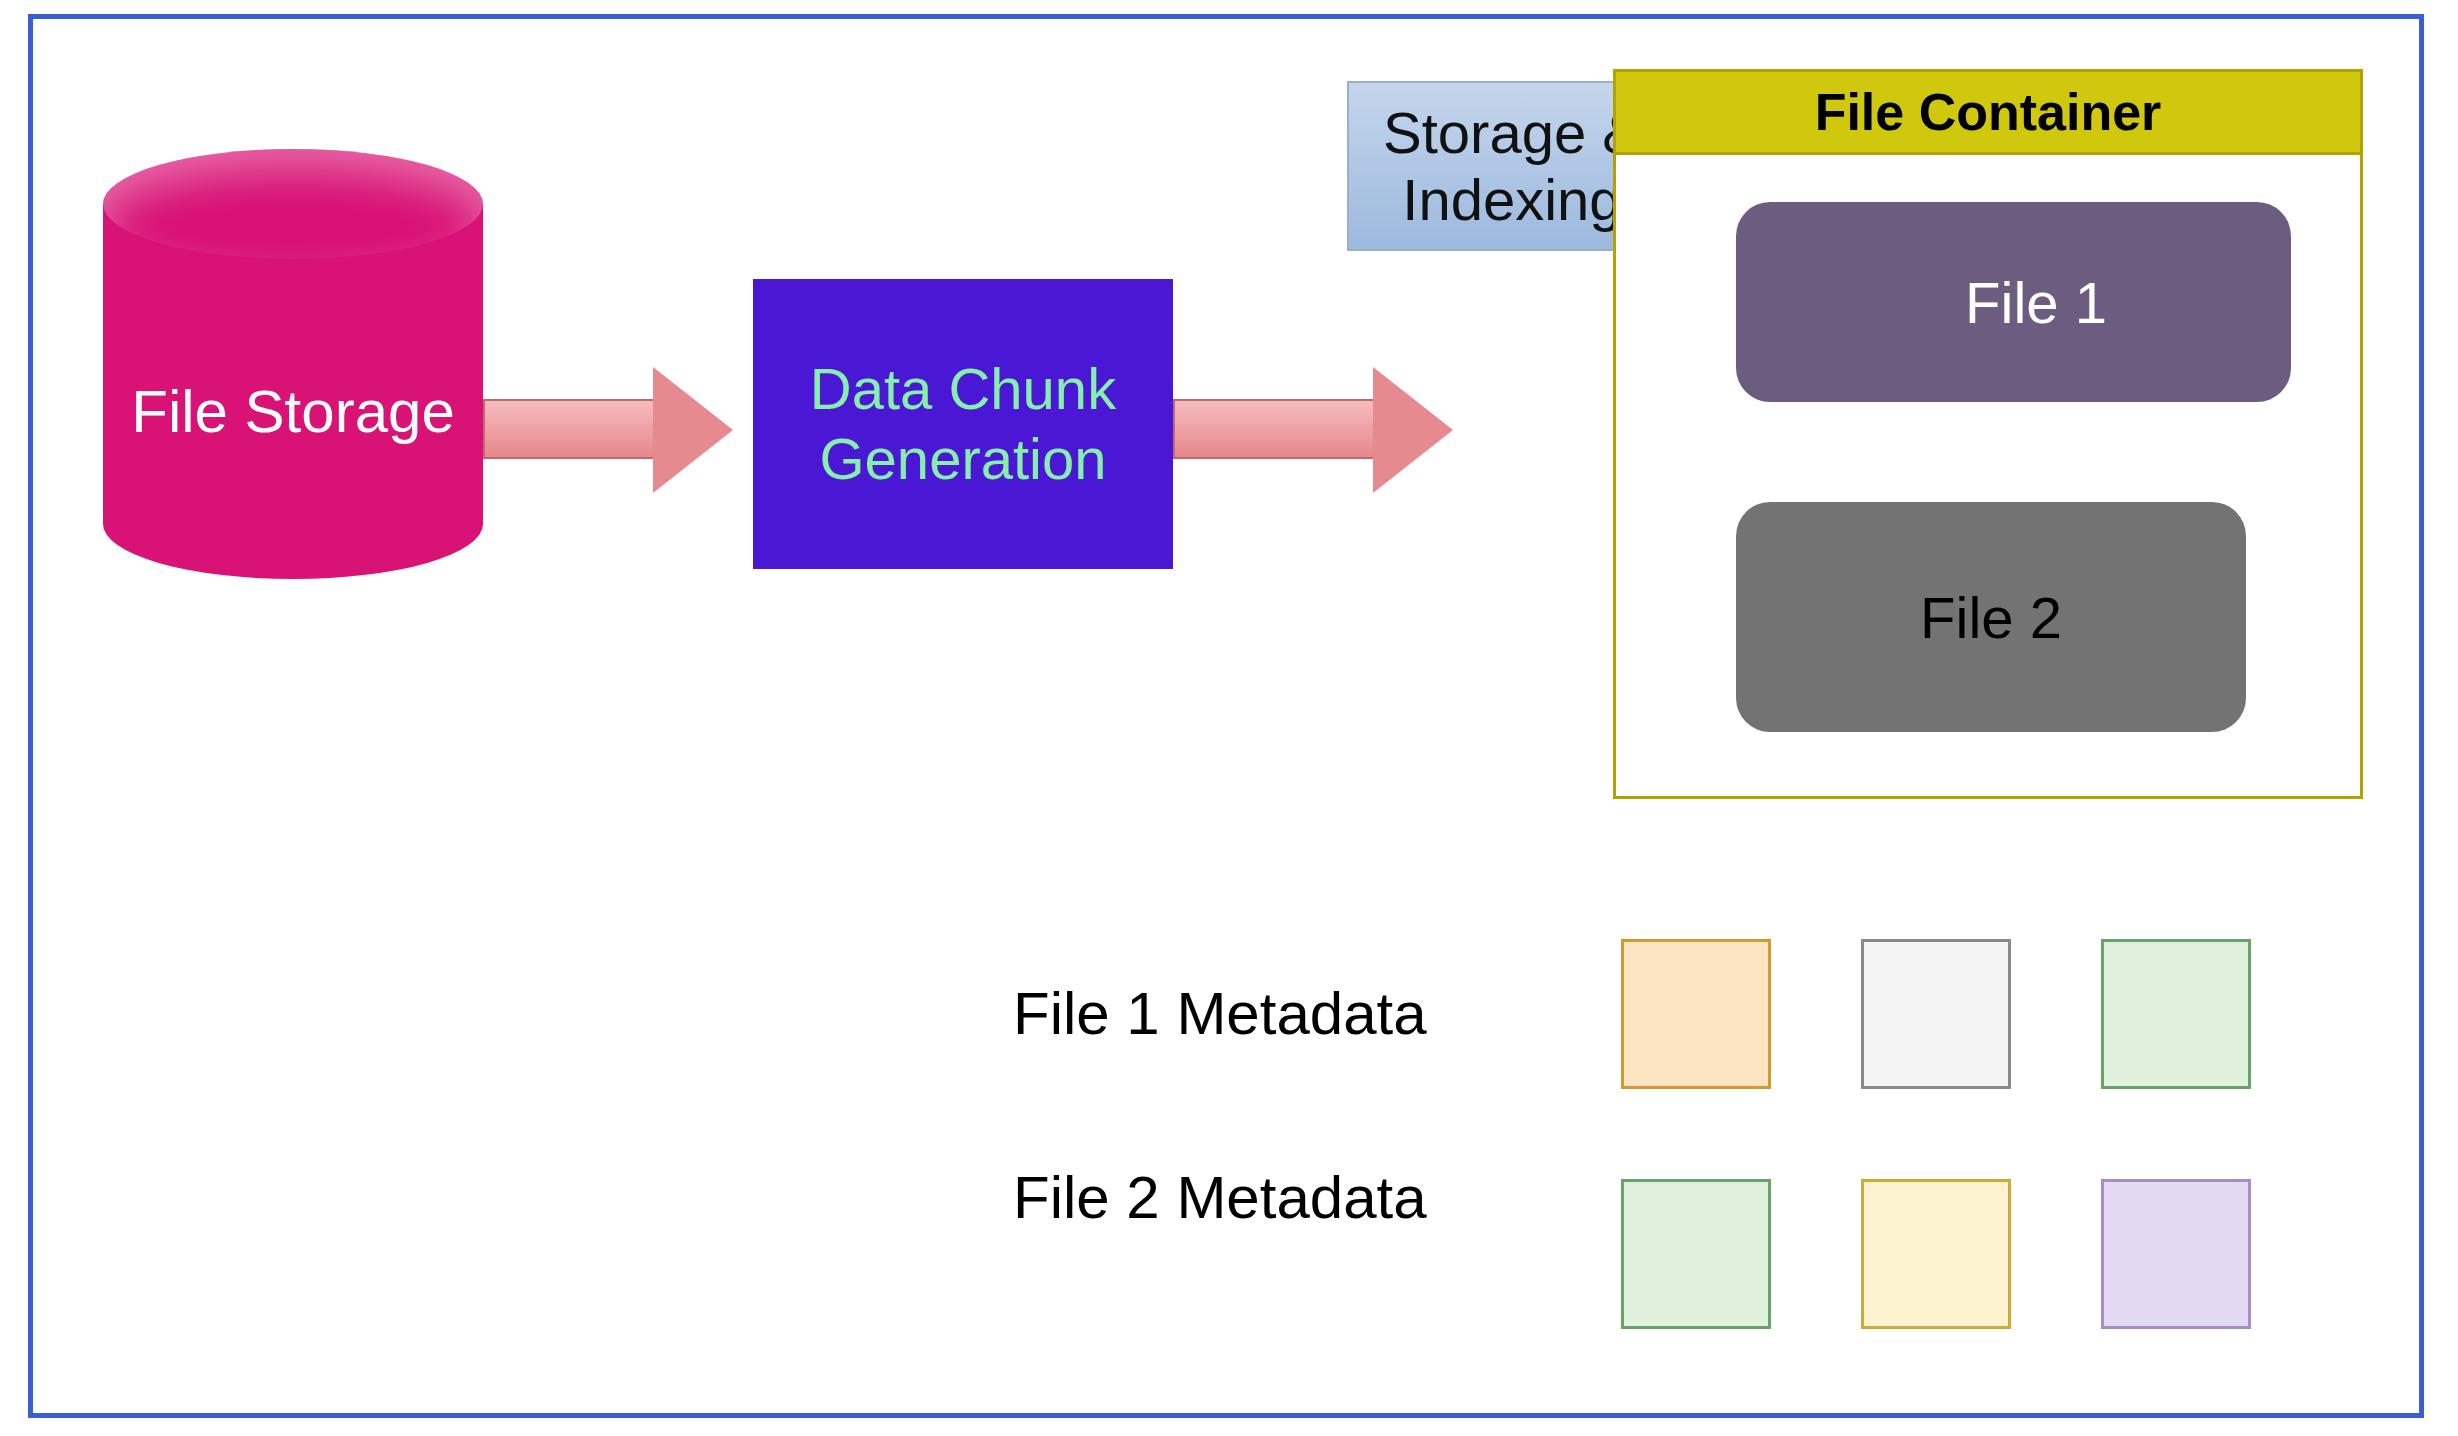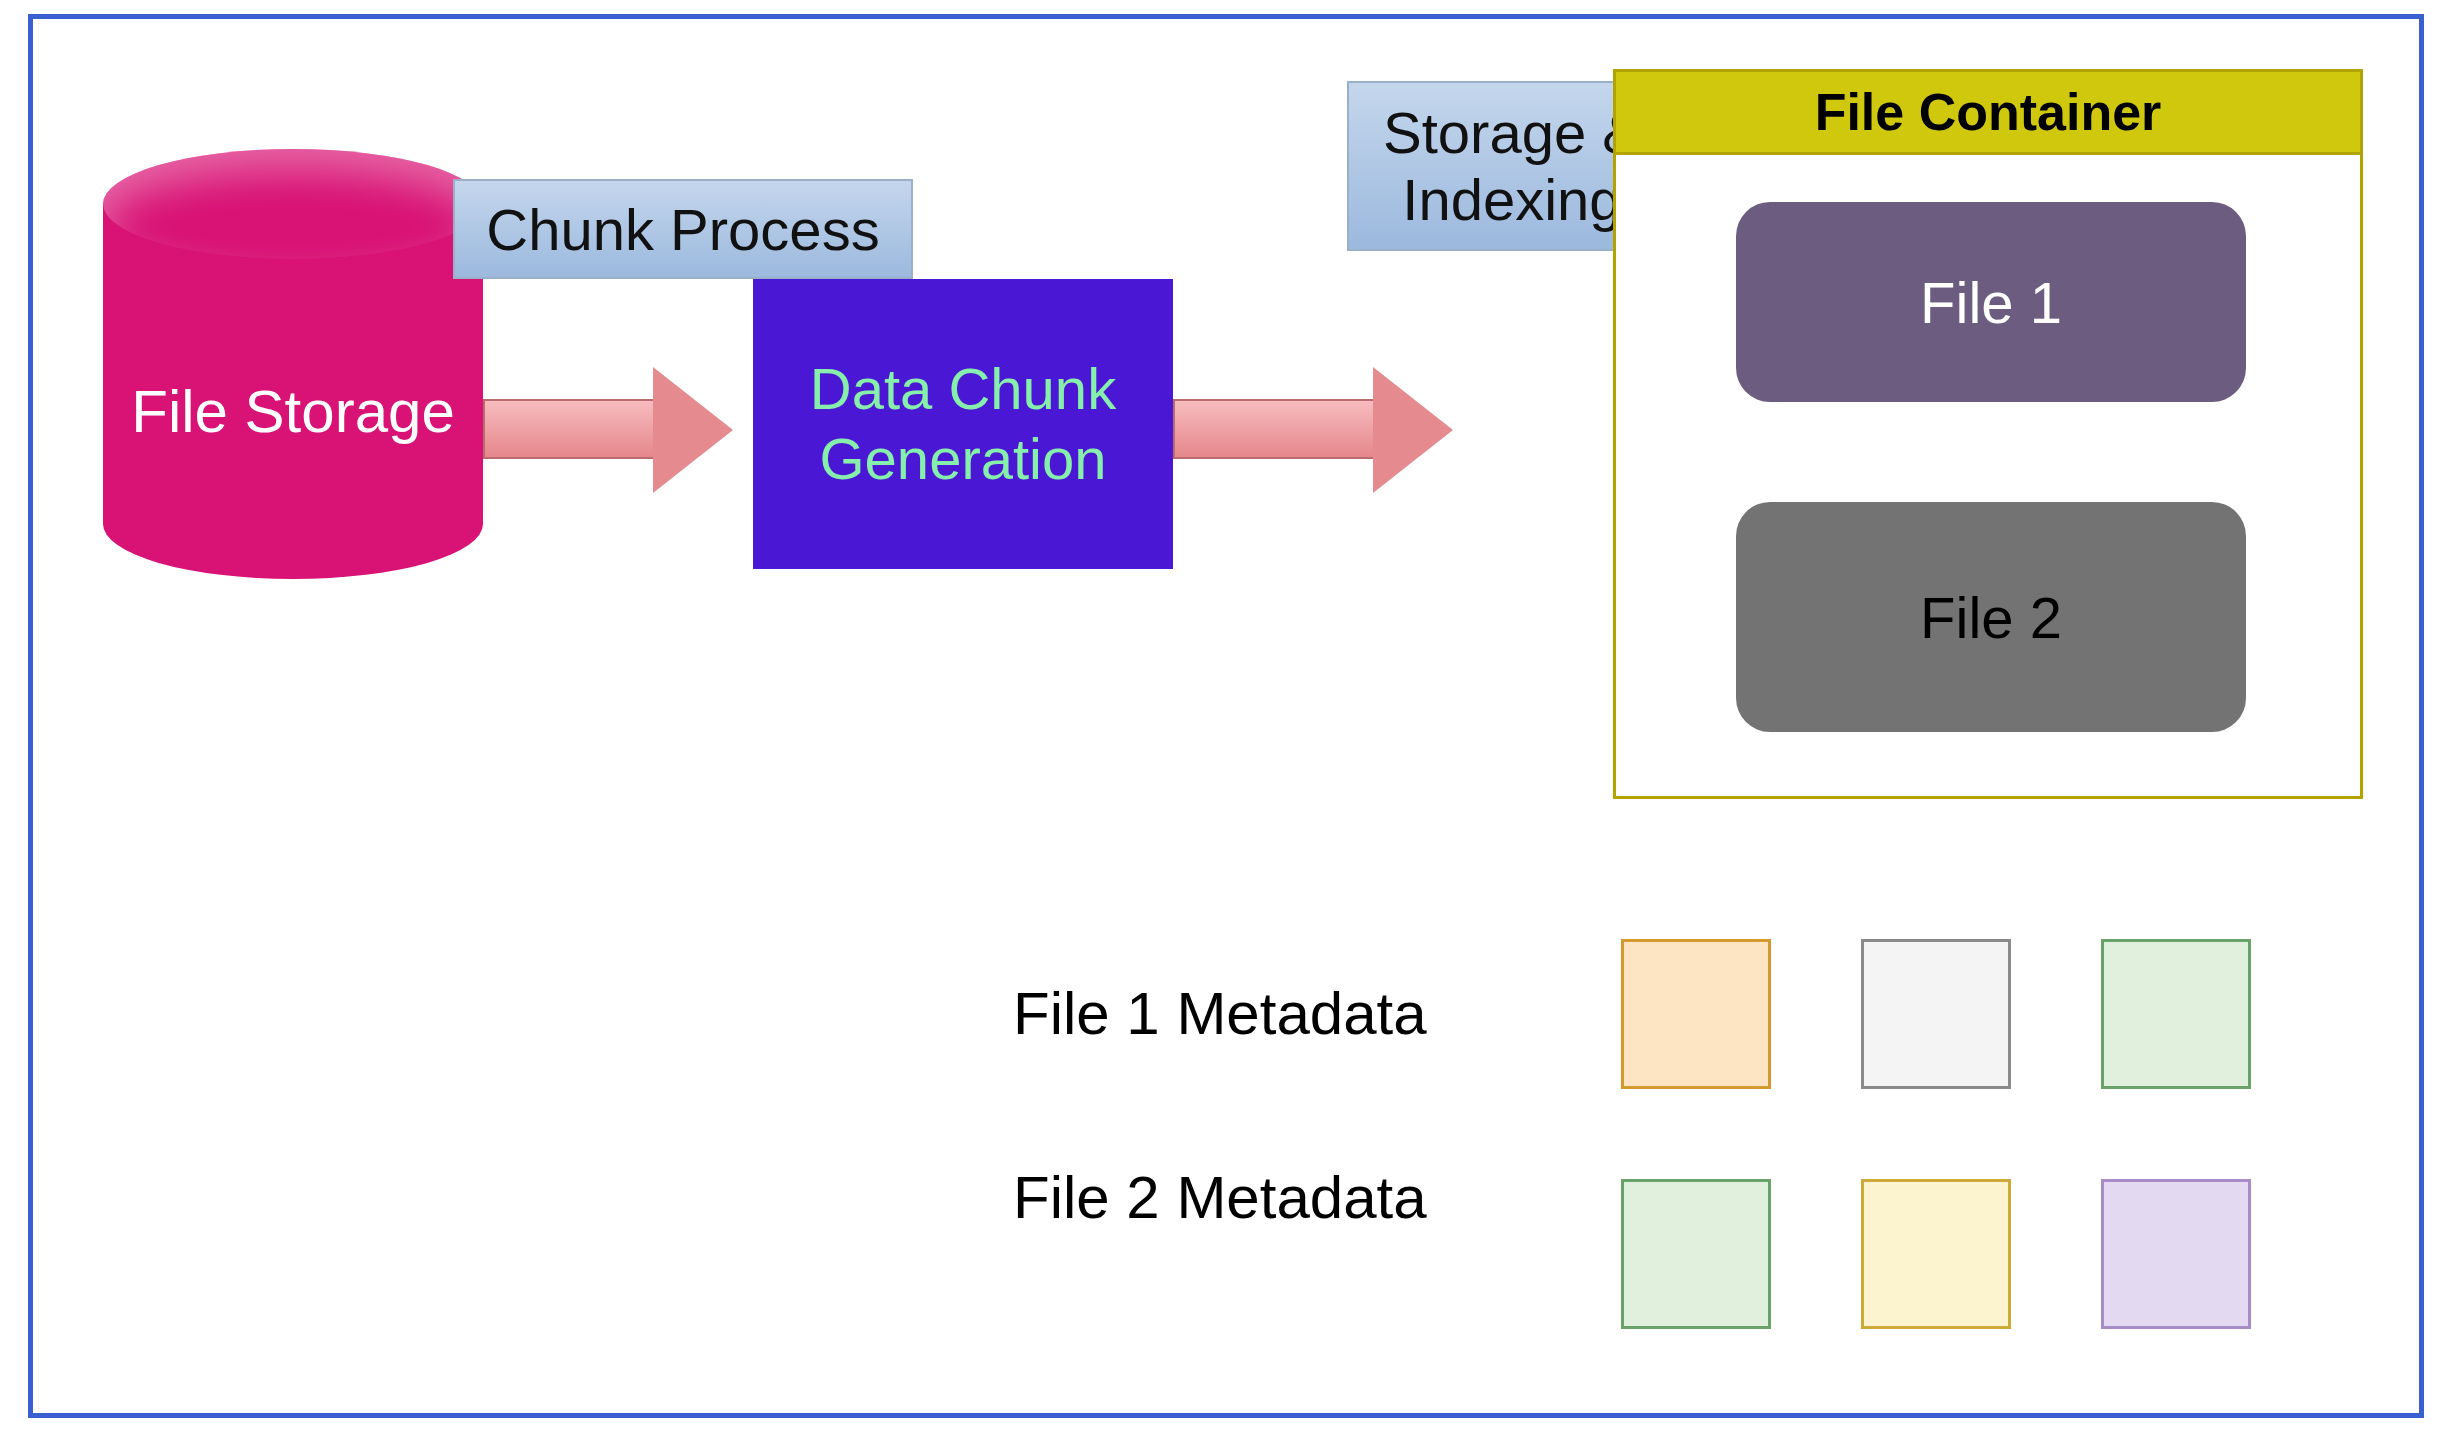--- a/index.html
+++ b/index.html
@@ -147,21 +147,21 @@
     color: #000;
   }
   .file-tile {
     position: absolute;
     border-radius: 34px;
     display: flex;
     align-items: center;
     justify-content: center;
     font-size: 58px;
   }
-  .file-tile.t1 { background: #6c5d80; color: #ffffff; }
+  .file-tile.t1 { background: #6c5d80; color: #ffffff; padding-left: 45px; }
   .file-tile.t2 { background: #737373; color: #000000; }
 
   
   .meta-label {
     position: absolute;
     font-size: 60px;
     color: #000;
     text-align: left;
   }
   .meta-square {
@@ -179,23 +179,20 @@
 <div class="canvas">
   <div class="frame">
 
     <div class="cylinder" style="left:70px; top:130px;">
       <div class="cyl-body"></div>
       <div class="cyl-bottom"></div>
       <div class="cyl-top"></div>
       <div class="cyl-label">File Storage</div>
     </div>
 
-    <div class="blue-box" style="left:420px; top:160px; width:460px; height:100px;">
-      <span>Chunk Process</span>
-    </div>
 
     <div class="arrow" style="left:450px; top:350px; width:250px;">
       <div class="shaft" style="width:170px;"></div>
       <div class="head" style="left:170px; border-left-width:80px;"></div>
     </div>
 
     <div class="purple-box" style="left:720px; top:260px; width:420px; height:290px;">
       <span style="white-space:pre-line;">Data Chunk
 Generation</span>
     </div>

